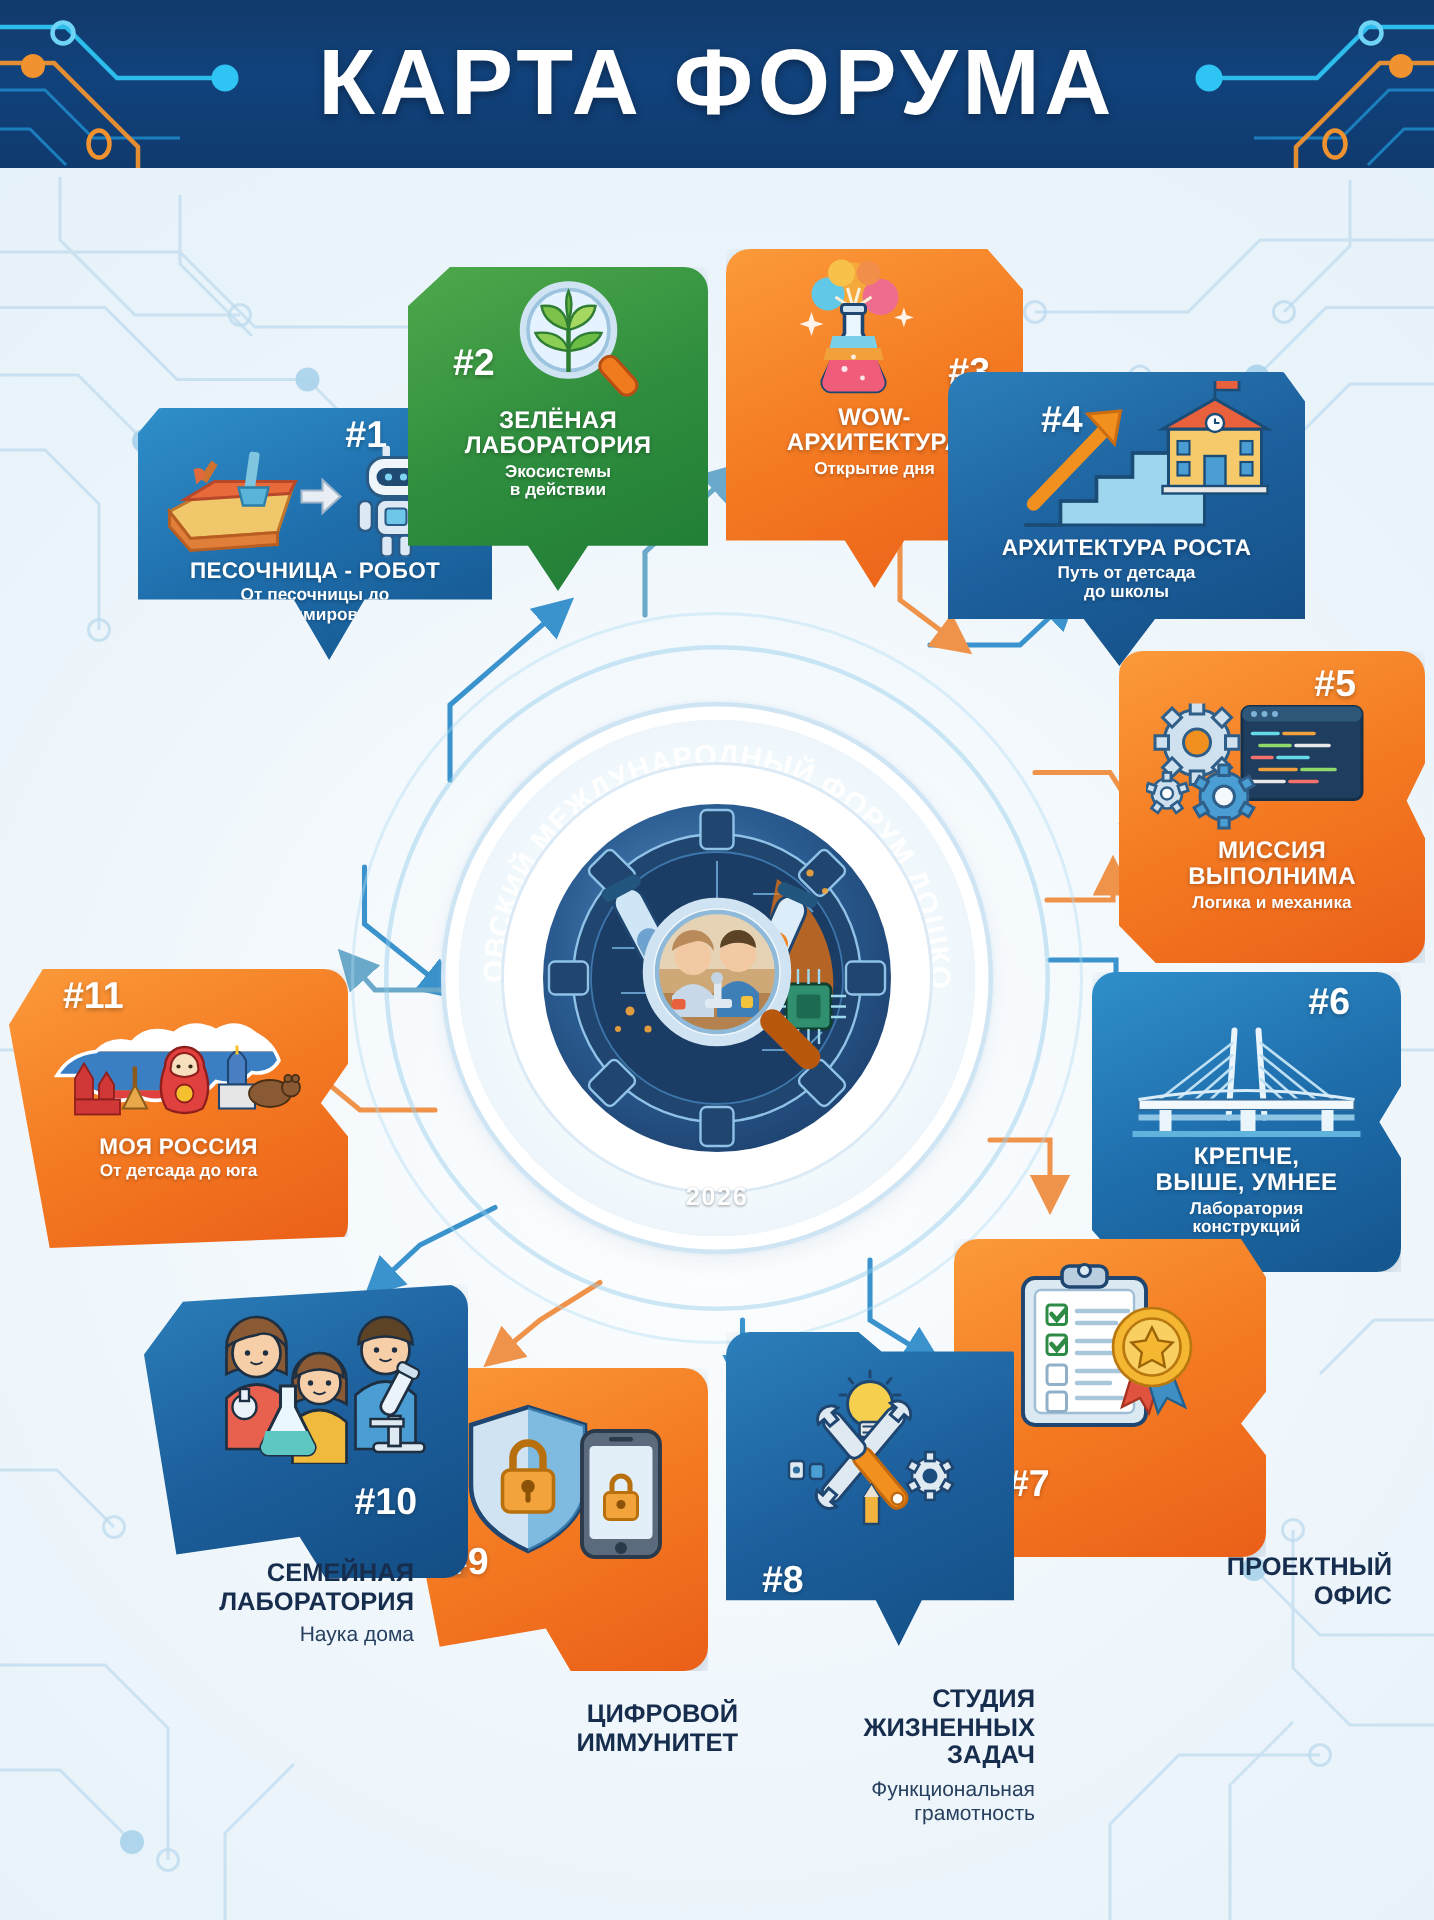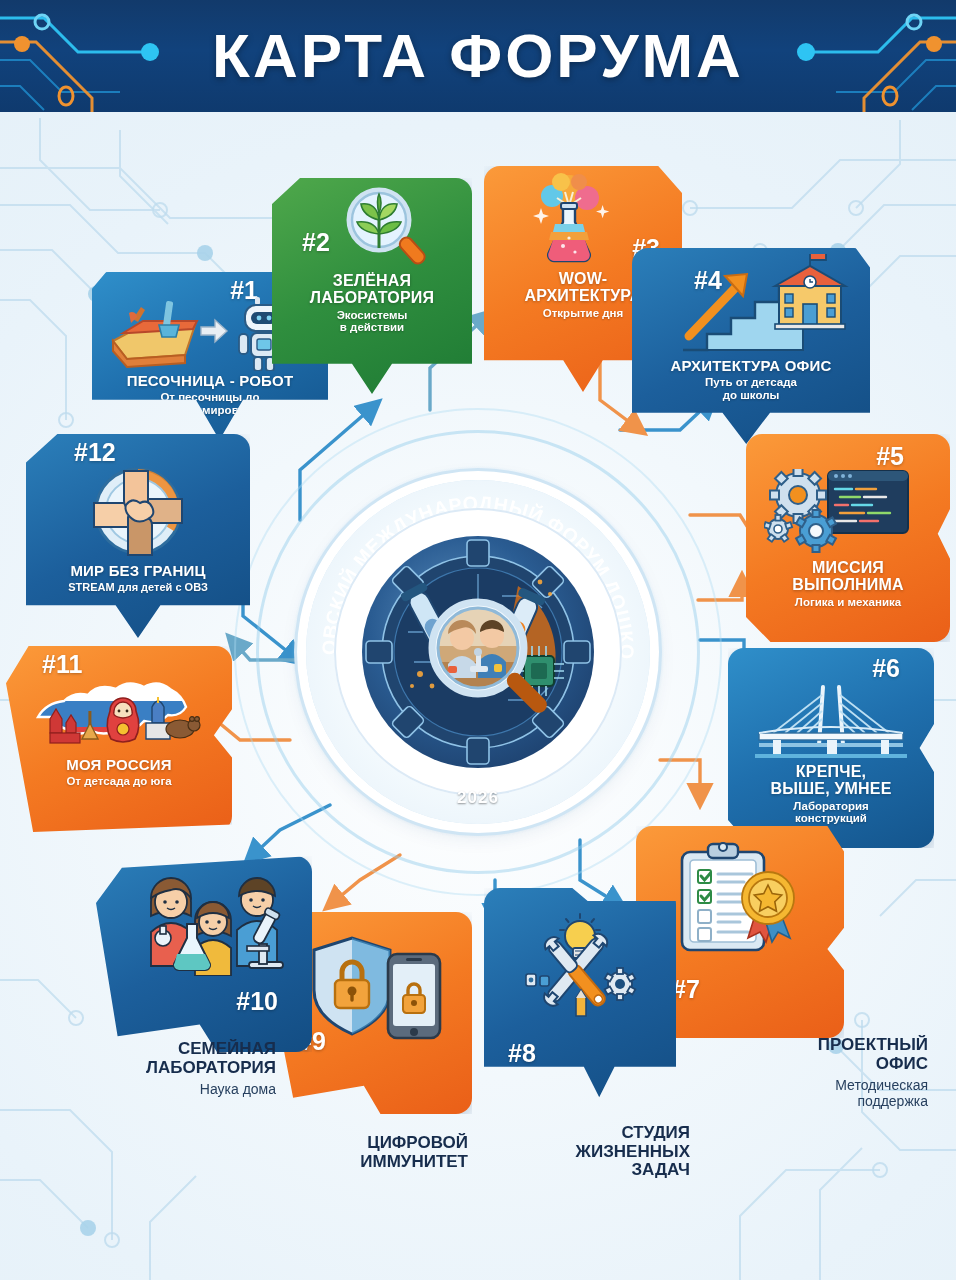--- a/index.html
+++ b/index.html
@@ -487,21 +487,21 @@
         <g fill="#4a9ed4" stroke="#1a4c76" stroke-width="1.4">
           <rect x="10" y="34" width="8" height="9"></rect>
             <rect x="52" y="34" width="8" height="9"></rect>
           <rect x="10" y="48" width="8" height="9"></rect>
             <rect x="52" y="48" width="8" height="9"></rect>
         </g>
         <rect x="0" y="64" width="70" height="5" fill="#e8e8e8" stroke="#1a4c76" stroke-width="1.6"></rect>
       </g>
     </svg>
     <div class="num" style="position:absolute; left:62px; top:20px;">#4</div>
-    <div class="title" style="margin-top:0px;">АРХИТЕКТУРА ОФИС</div>
+    <div class="title" style="margin-top:0px;">АРХИТЕКТУРА РОСТА</div>
     <div class="sub" style="white-space:pre-line;">Путь от детсада
 до школы</div>
   </div>
 
   <div class="card orange" style="left:746px; top:434px; width:204px; height:208px;
               clip-path: polygon(0 0,100% 0,100% 36%,94% 48%,100% 60%,100% 100%,12% 100%,0 88%);
               padding-top:10px;">
     <div class="num" style="align-self:flex-end; margin-right:38px;">#5</div>
     <svg width="150" height="86" viewBox="0 0 150 86" style="margin-right:18px;">
 
@@ -650,22 +650,20 @@
         </g>
         <circle r="19" fill="#f8cf60" stroke="#b8780f" stroke-width="1.8"></circle>
         <path d="M0 -13 l4.2 8.6 9.5 1.4 -6.9 6.7 1.7 9.5 -8.5 -4.5 -8.5 4.5 1.7 -9.5 -6.9 -6.7 9.5 -1.4Z" fill="#f5b731" stroke="#9c6509" stroke-width="1.6"></path>
       </g>
     </svg>
     <div class="num" style="position:absolute; left:36px; bottom:36px;">#7</div>
   </div>
   <div class="outlabel" style="left:718px; top:1036px; width:210px;">
     <div class="title" style="white-space:pre-line;">ПРОЕКТНЫЙ
 ОФИС</div>
-    <div class="sub" style="white-space:pre-line;">Методическая
-поддержка</div>
   </div>
 
   <div class="card bluedark" style="left:484px; top:888px; width:192px; height:218px;
               clip-path: polygon(0 0,46% 0,54% 6%,100% 6%,100% 82%,68% 82%,60% 96%,52% 82%,0 82%);
               padding-top:24px;">
     <svg width="128" height="116" viewBox="0 0 128 116">
 
       <g transform="translate(64,8)">
         <circle cx="0" cy="16" r="15" fill="#f7cf4e" stroke="#1f4670" stroke-width="2"></circle>
         <rect x="-7" y="28" width="14" height="10" rx="2" fill="#e8e8e8" stroke="#1f4670" stroke-width="1.8"></rect>
@@ -717,20 +715,22 @@
         <rect x="14" y="2" width="9" height="10" rx="2" fill="#4a9ed4"></rect>
         <circle cx="5" cy="6" r="2.4" fill="#2e6d9e" stroke="none"></circle>
       </g>
     </svg>
     <div class="num" style="position:absolute; left:24px; bottom:40px;">#8</div>
   </div>
   <div class="outlabel" style="left:470px; top:1124px; width:220px;">
     <div class="title" style="white-space:pre-line;">СТУДИЯ
 ЖИЗНЕННЫХ
 ЗАДАЧ</div>
+    <div class="sub" style="white-space:pre-line;">Функциональная
+грамотность</div>
   </div>
 
   <div class="card orange" style="left:264px; top:912px; width:208px; height:202px;
               clip-path: polygon(14% 0,100% 0,100% 100%,56% 100%,48% 86%,14% 92%,0 18%);
               padding-top:24px;">
     <svg width="146" height="106" viewBox="0 0 146 106" style="margin-left:22px;">
 
       <path d="M8 14 L46 2 L84 14 V54 C84 76 64 90 46 98 C28 90 8 76 8 54Z" fill="#cfe3f2" stroke="#1f4670" stroke-width="3"></path>
       <path d="M46 2 L84 14 V54 C84 76 64 90 46 98Z" fill="#4a9ed4" opacity=".6"></path>
       <g transform="translate(46,48)">
@@ -747,21 +747,21 @@
         <circle cx="26" cy="78" r="4" fill="#2b3a4a"></circle>
         <g transform="translate(26,44)">
           <rect x="-11" y="-3" width="22" height="18" rx="3.4" fill="#f2a33c" stroke="#b8700f" stroke-width="2"></rect>
           <path d="M-6 -3 v-5 a6 6 0 0 1 12 0 v5" fill="none" stroke="#b8700f" stroke-width="3.4"></path>
           <circle cy="5" r="3" fill="#8c5208"></circle>
         </g>
       </g>
     </svg>
     <div class="num" style="position:absolute; left:34px; bottom:60px;">#9</div>
   </div>
-  <div class="outlabel" style="left:244px; top:1134px; width:224px;">
+  <div class="outlabel" style="left:268px; top:1134px; width:224px;">
     <div class="title" style="white-space:pre-line;">ЦИФРОВОЙ
 ИММУНИТЕТ</div>
   </div>
 
   <div class="card bluedark" style="left:96px; top:856px; width:216px; height:196px;
               clip-path: polygon(12% 6%,100% 0,100% 100%,56% 100%,48% 86%,10% 92%,0 24%);
               padding-top:16px;">
     <svg width="160" height="104" viewBox="0 0 160 104" style="margin-left:18px;">
 
       <g transform="translate(16,8)">
@@ -867,35 +867,14 @@
         <ellipse cx="10" cy="12" rx="14" ry="9"></ellipse>
           <circle cx="24" cy="8" r="6"></circle>
         <circle cx="22" cy="2" r="2.4"></circle>
           <circle cx="27" cy="2" r="2.4"></circle>
       </g>
     </svg>
     <div class="title" style="margin-top:2px;">МОЯ РОССИЯ</div>
     <div class="sub">От детсада до юга</div>
   </div>
 
-  <div class="card bluedark" style="left:26px; top:434px; width:224px; height:204px;
-              clip-path: polygon(14% 0,100% 0,100% 84%,60% 84%,50% 100%,40% 84%,0 84%,0 14%);
-              padding-top:6px;">
-    <div class="num" style="align-self:flex-start; margin-left:40px;">#12</div>
-    <svg width="104" height="96" viewBox="0 0 104 96">
-      <circle cx="52" cy="46" r="42" fill="#dfeef8" stroke="#2e6d9e" stroke-width="3"></circle>
-      <path d="M52 4 a42 42 0 0 1 36 62 l-10 -6 a30 30 0 0 0 -26 -44Z" fill="#f08521" opacity=".85"></path>
-      <circle cx="52" cy="46" r="32" fill="#eaf5fc" stroke="#9fc8e2" stroke-width="2"></circle>
-      <g stroke="#1f4670" stroke-width="2">
-        <path d="M8 38 h34 q6 0 8 6 l4 10 q2 6 -4 8 H8Z" fill="#f6cfa8"></path>
-        <path d="M96 58 h-34 q-6 0 -8 -6 l-4 -10 q-2 -6 4 -8 H96Z" fill="#e0b288"></path>
-        <path d="M38 6 v30 q0 6 6 8 l10 4 q6 2 8 -4 V6Z" fill="#f3c49a"></path>
-        <path d="M66 90 v-30 q0 -6 -6 -8 l-10 -4 q-6 -2 -8 4 V90Z" fill="#c99668"></path>
-      </g>
-      <g transform="translate(52,46)">
-        <path d="M-12 -6 q6 -8 14 -2 q8 -4 12 4 q4 8 -4 12 q-10 6 -18 -2 q-6 -6 -4 -12Z" fill="#f6cfa8" stroke="#1f4670" stroke-width="2"></path>
-      </g>
-    </svg>
-    <div class="title" style="margin-top:2px;">МИР БЕЗ ГРАНИЦ</div>
-    <div class="sub" style="font-size:11px;">STREAM для детей с ОВЗ</div>
-  </div>
 
 </div>
 
 </body></html>

